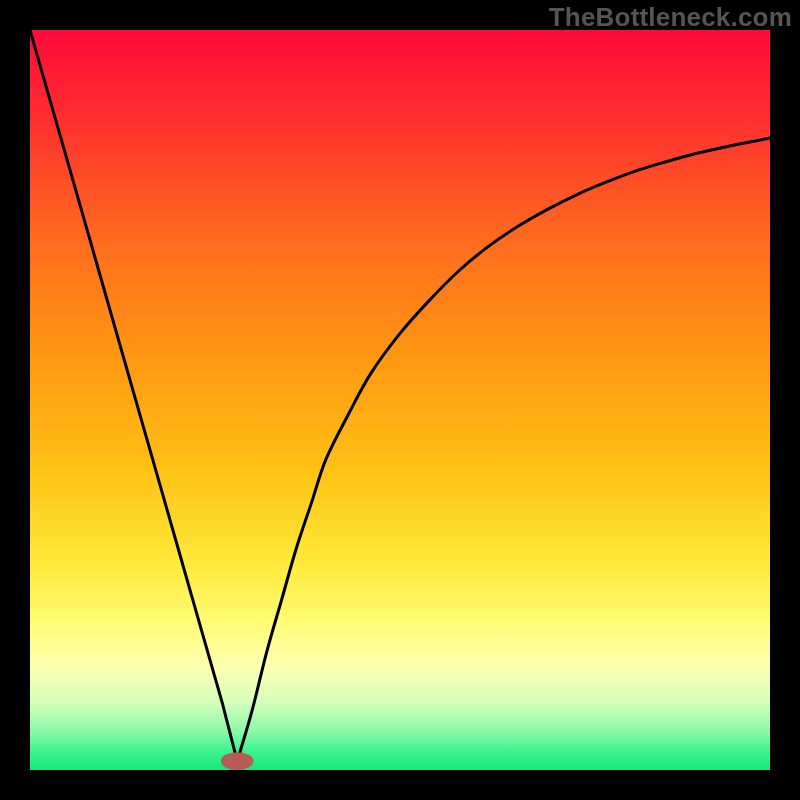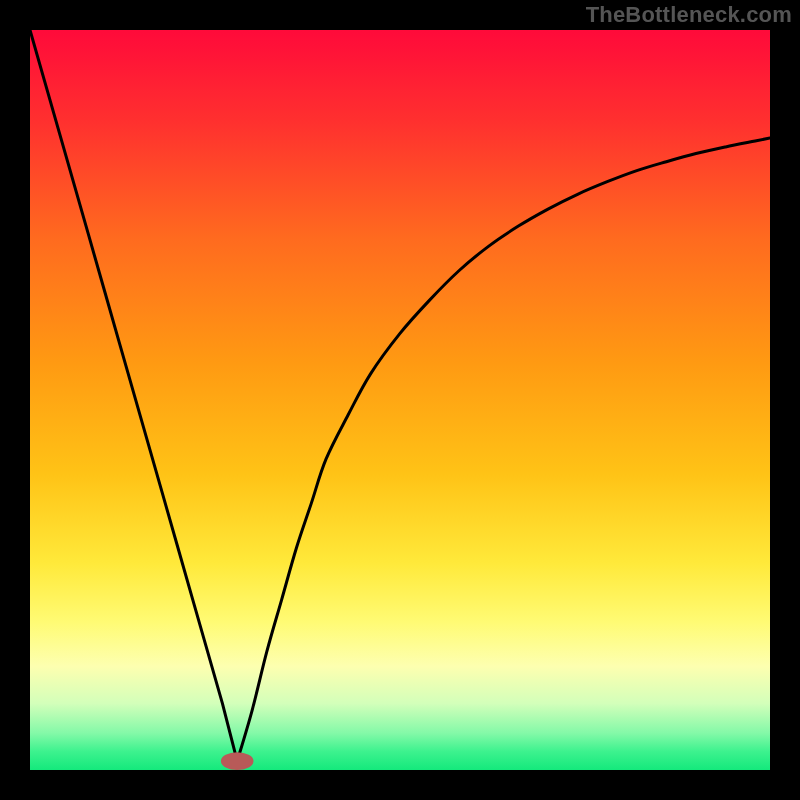--- a/index.html
+++ b/index.html
@@ -15,21 +15,21 @@
     position: relative;
     width: 800px;
     height: 800px;
     background: #000;
   }
   .watermark {
     position: absolute;
     top: 2px;
     right: 8px;
     color: #555;
-    font-size: 22px;
+    font-size: 26px;
     font-weight: 600;
     letter-spacing: 0.2px;
     user-select: none;
     margin-left: 16px;
   }
   .plot {
     position: absolute;
     left: 30px;
     top: 30px;
     width: 740px;

